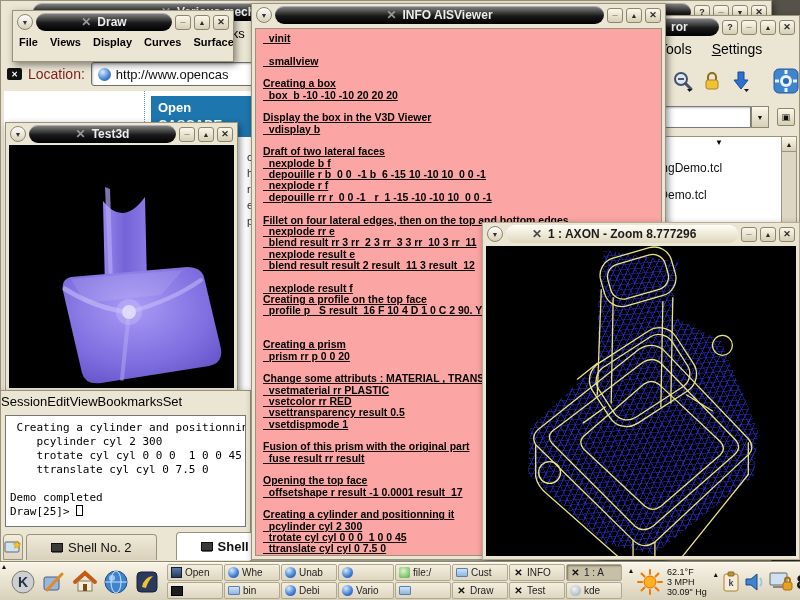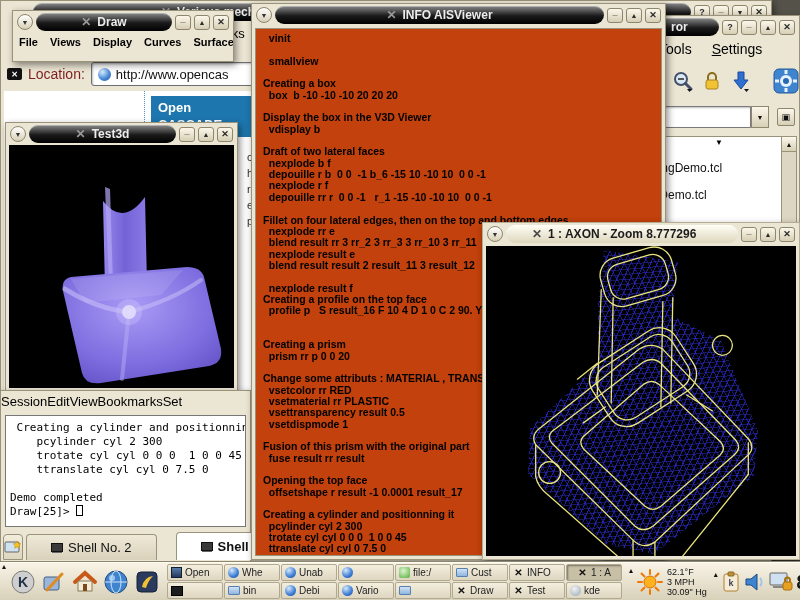--- a/index.html
+++ b/index.html
@@ -93,22 +93,22 @@
   .sortarrow{position:absolute;left:55%;top:1px;font-size:8px;color:#000;}
   .fitems{padding:24px 0 0 10px;font-size:12px;color:#111;}
   .fitem{margin-bottom:13px;white-space:nowrap;}
   .fitem:nth-child(2){margin-bottom:22px;}
   .sbar{position:absolute;right:0;top:0;bottom:0;width:15px;background:#ddd6c2;border-left:1px solid #9a937c;}
   .sbar .up{height:15px;border-bottom:1px solid #9a937c;background:linear-gradient(#fbf7ea,#d7cfb5);
             font-size:7px;display:flex;align-items:center;justify-content:center;}
 
   
   #win-info{left:251px;top:3px;width:415px;height:557px;z-index:6;}
-  .infobody{position:absolute;left:3px;top:24px;right:3px;bottom:3px;background:#c2410c;border:1px solid #9a937c;
-            overflow:hidden;padding:4px 0 8px 7px;}
+  .infobody{position:absolute;left:3px;top:24px;right:3px;bottom:3px;background:#fca5a5;border:1px solid #9a937c;
+            overflow:hidden;padding:4px 0 8px 7px;text-decoration:underline;}
   .iline{white-space:pre;font-size:10.5px;font-weight:bold;line-height:11.35px;min-height:11.35px;color:#000;}
 
   
   #win-axon{left:482px;top:222px;width:318px;height:338px;z-index:7;border-color:#b4ad93;}
   #win-axon .pill{justify-content:flex-start;padding-left:26px;}
   .axvp{position:absolute;left:3px;top:23px;right:3px;bottom:3px;background:#000;overflow:hidden;}
   .mesh{position:absolute;inset:0;
     background:
       repeating-linear-gradient(115deg, rgba(45,45,235,.65) 0 1px, transparent 1px 6px),
       repeating-linear-gradient(62deg,  rgba(35,35,215,.55) 0 1px, transparent 1px 7px),
@@ -118,21 +118,21 @@
 
   
   #taskbar{position:absolute;left:0;bottom:0;width:800px;height:38px;z-index:10;display:flex;align-items:center;gap:3px;
            padding:0 2px;background:linear-gradient(#f8f3e5,#d8d1ba);border-top:1px solid #fffdf2;box-shadow:0 -1px 0 #8d866e;}
   .handle{font-size:8px;color:#111;align-self:flex-start;line-height:8px;}
   .launch{width:28px;height:28px;flex:none;display:flex;align-items:center;justify-content:center;}
   .tasks{display:flex;flex-direction:column;gap:1px;margin-left:3px;}
   .trow{display:flex;gap:1px;}
   .task{width:56px;height:17px;display:flex;align-items:center;gap:3px;padding:0 3px;border:1px solid #b1a98f;border-radius:2px;
         background:linear-gradient(#f4eede,#ded6c0);font-size:10px;color:#222;overflow:hidden;white-space:nowrap;}
-  .task.active{background:#c7bfa6;box-shadow:inset 1px 1px 2px rgba(0,0,0,.4);justify-content:center;}
+  .task.active{background:#c7bfa6;box-shadow:inset 1px 1px 2px rgba(0,0,0,.4);}
   .ticon{flex:none;}
   .globe-icon{width:11px;height:11px;border-radius:50%;background:radial-gradient(circle at 35% 30%,#d5e9fb,#3c7cd4 60%,#1c4f9c);}
   .folder-icon{width:12px;height:9px;background:linear-gradient(#d2e2f3,#8fb6e0);border:1px solid #5580b0;border-radius:1px;}
   .x-icon{width:11px;height:11px;color:#111;font-weight:bold;font-size:10px;line-height:11px;text-align:center;}
   .x-icon::before{content:"✕";}
   .file-icon{width:11px;height:11px;border-radius:2px;background:radial-gradient(circle at 40% 35%,#dcf4cc,#55ad3e);}
   .terminal-icon{width:12px;height:10px;background:#1d1d1d;border:1px solid #000;}
   .window-icon{width:11px;height:11px;background:linear-gradient(#5a7ca8,#223a5c);border:1px solid #102030;}
   .gimp-icon{width:11px;height:11px;border-radius:50%;background:radial-gradient(circle at 40% 35%,#f2f2f2,#93a7b8);}
   .wx{display:flex;align-items:center;gap:4px;margin-left:4px;}
@@ -403,22 +403,22 @@
         <div class="iline"></div>
         <div class="iline">  nexplode result f</div>
         <div class="iline">Creating a profile on the top face</div>
         <div class="iline">  profile p   S result_16 F 10 4 D 1 0 C 2 90. Y 8</div>
         <div class="iline"></div>
         <div class="iline"></div>
         <div class="iline">Creating a prism</div>
         <div class="iline">  prism rr p 0 0 20</div>
         <div class="iline"></div>
         <div class="iline">Change some attributs : MATERIAL , TRANSPA</div>
+        <div class="iline">  vsetmaterial rr PLASTIC</div>
         <div class="iline">  vsetcolor rr RED</div>
-        <div class="iline">  vsetmaterial rr PLASTIC</div>
         <div class="iline">  vsettransparency result 0.5</div>
         <div class="iline">  vsetdispmode 1</div>
         <div class="iline"></div>
         <div class="iline">Fusion of this prism with the original part</div>
         <div class="iline">  fuse result rr result</div>
         <div class="iline"></div>
         <div class="iline">Opening the top face</div>
         <div class="iline">  offsetshape r result -1 0.0001 result_17</div>
         <div class="iline"></div>
         <div class="iline">Creating a cylinder and positionning it</div>

